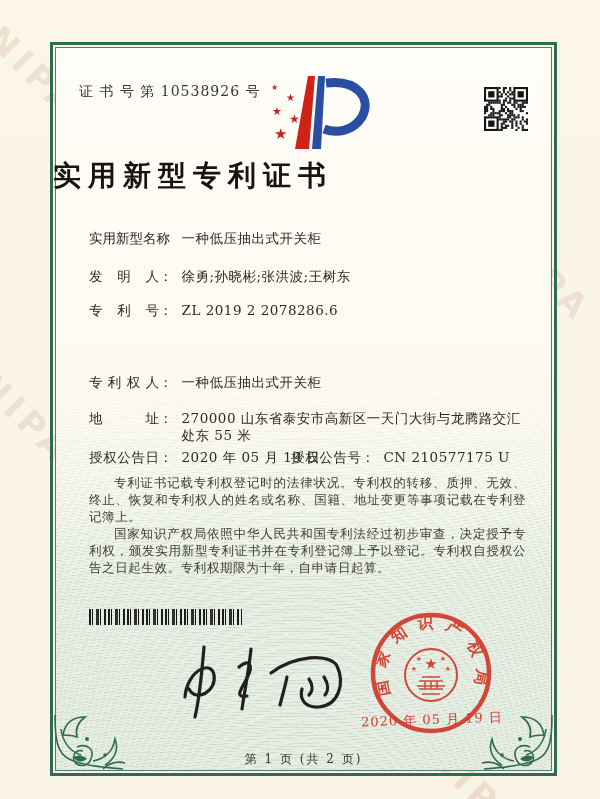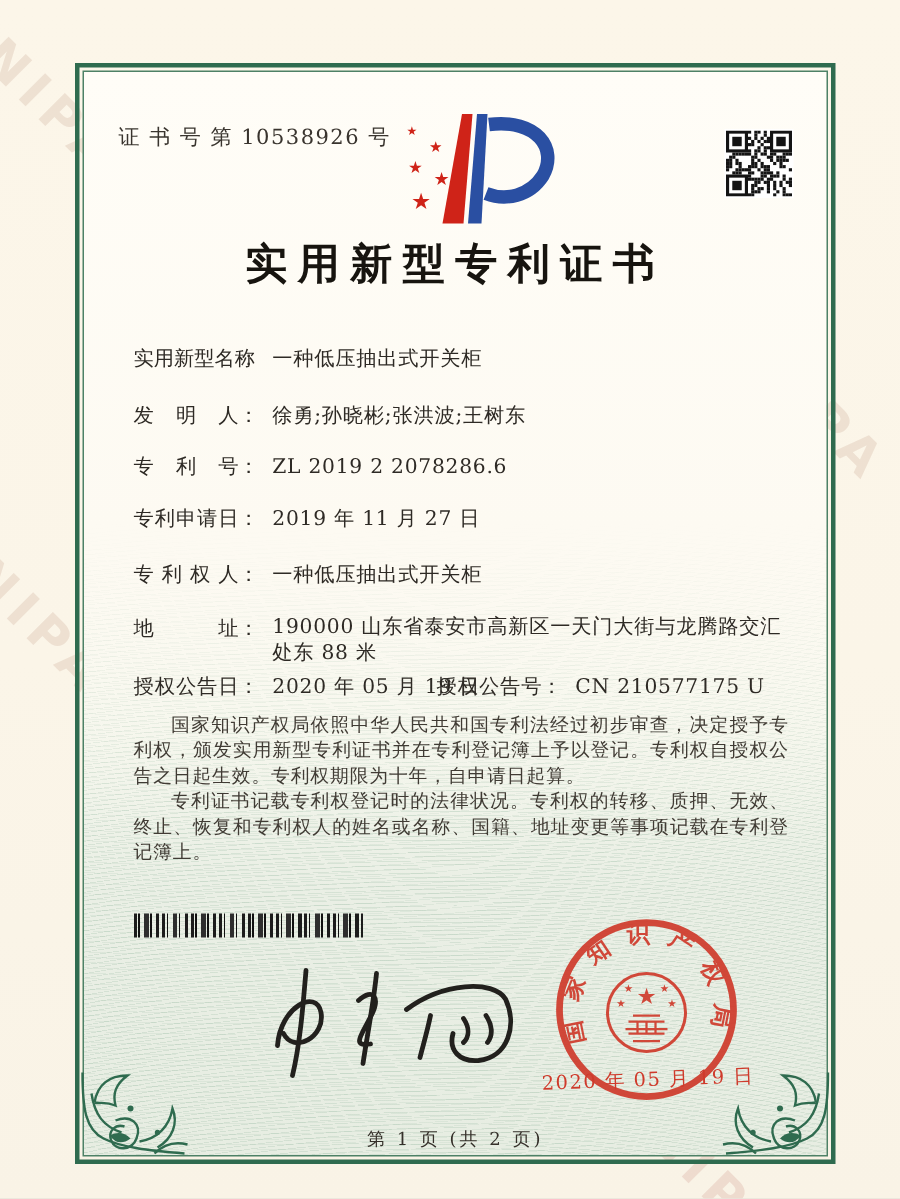--- a/index.html
+++ b/index.html
@@ -30,21 +30,21 @@
       repeating-radial-gradient(140% 90% at 50% 175%, rgba(108,158,128,.17) 0 1px, rgba(0,0,0,0) 1px 5px),
       repeating-radial-gradient(160% 110% at 18% -85%, rgba(108,158,128,.10) 0 1px, rgba(0,0,0,0) 1px 6px);}
   .guill-fade{position:absolute;inset:0;
     background:linear-gradient(180deg,#fdfaf2 0%,rgba(253,250,242,0) 50%);}
 
   .cert-no{position:absolute;left:26px;top:38px;font-size:14px;letter-spacing:1px;color:#39342e;}
 
   .logo{position:absolute;left:195px;top:28px;width:132px;height:80px;}
   .qr{position:absolute;left:430px;top:41px;width:44px;height:44px;background:#fff;padding:1px;}
 
-  .title{position:absolute;left:0;right:0;top:112px;text-align:center;
+  .title{position:absolute;left:0;right:0;top:112px;text-align:left;
          font-size:28px;font-weight:bold;letter-spacing:7px;color:#17140f;}
 
   .frow{position:absolute;left:36px;font-size:13.5px;color:#2e2a25;white-space:nowrap;}
   .jlabel{display:inline-block;width:70px;text-align:justify;text-align-last:justify;}
   .colon{display:inline-block;margin-right:9px;}
   .fvalue{letter-spacing:.5px;}
   .fvalue.wrap{display:inline-block;white-space:normal;width:352px;line-height:17px;vertical-align:top;}
   .grant2{position:absolute;left:202px;top:0;}
 
   .paras{position:absolute;left:36px;width:437px;top:429px;font-size:12.5px;
@@ -266,39 +266,36 @@
 
     <div class="frow" style="top:185px">
       <span class="jlabel">实用新型名称</span><span class="colon">：</span><span class="fvalue">一种低压抽出式开关柜</span>
     </div>
     <div class="frow" style="top:223px">
       <span class="jlabel">发明人</span><span class="colon">：</span><span class="fvalue">徐勇;孙晓彬;张洪波;王树东</span>
     </div>
     <div class="frow" style="top:257px">
       <span class="jlabel">专利号</span><span class="colon">：</span><span class="fvalue">ZL 2019 2 2078286.6</span>
     </div>
-    <div class="frow" style="top:292px">
-      <span class="jlabel">专利申请日</span><span class="colon">：</span><span class="fvalue">2019 年 11 月 27 日</span>
-    </div>
     <div class="frow" style="top:329px">
       <span class="jlabel">专利权人</span><span class="colon">：</span><span class="fvalue">一种低压抽出式开关柜</span>
     </div>
     <div class="frow" style="top:365px">
-      <span class="jlabel">地址</span><span class="colon">：</span><span class="fvalue wrap">190000 山东省泰安市高新区一天门大街与龙腾路交汇处东 88 米</span>
+      <span class="jlabel">地址</span><span class="colon">：</span><span class="fvalue wrap">270000 山东省泰安市高新区一天门大街与龙腾路交汇处东 55 米</span>
     </div>
     <div class="frow" style="top:404px">
       <span class="jlabel">授权公告日</span><span class="colon">：</span><span class="fvalue">2020 年 05 月 19 日</span>
       <span class="grant2">
         <span class="jlabel">授权公告号</span><span class="colon">：</span><span class="fvalue">CN 210577175 U</span>
       </span>
     </div>
 
     <div class="paras">
+      <p>专利证书记载专利权登记时的法律状况。专利权的转移、质押、无效、终止、恢复和专利权人的姓名或名称、国籍、地址变更等事项记载在专利登记簿上。</p>
       <p>国家知识产权局依照中华人民共和国专利法经过初步审查，决定授予专利权，颁发实用新型专利证书并在专利登记簿上予以登记。专利权自授权公告之日起生效。专利权期限为十年，自申请日起算。</p>
-      <p>专利证书记载专利权登记时的法律状况。专利权的转移、质押、无效、终止、恢复和专利权人的姓名或名称、国籍、地址变更等事项记载在专利登记簿上。</p>
     </div>
 
     <div class="barcode"></div>
 
 
     <svg class="sig-svg" viewBox="0 0 212 82" aria-hidden="true">
       <g fill="none" stroke="#22201d" stroke-width="3.2" stroke-linecap="round">
         <path d="M26,56 C28,30 52,18 55,34 C58,50 37,62 30,48"></path>
         <path d="M45,6 C43,30 41,55 36,76"></path>
         <path d="M80,26 C90,17 95,24 88,37 C82,49 75,57 88,55"></path>

